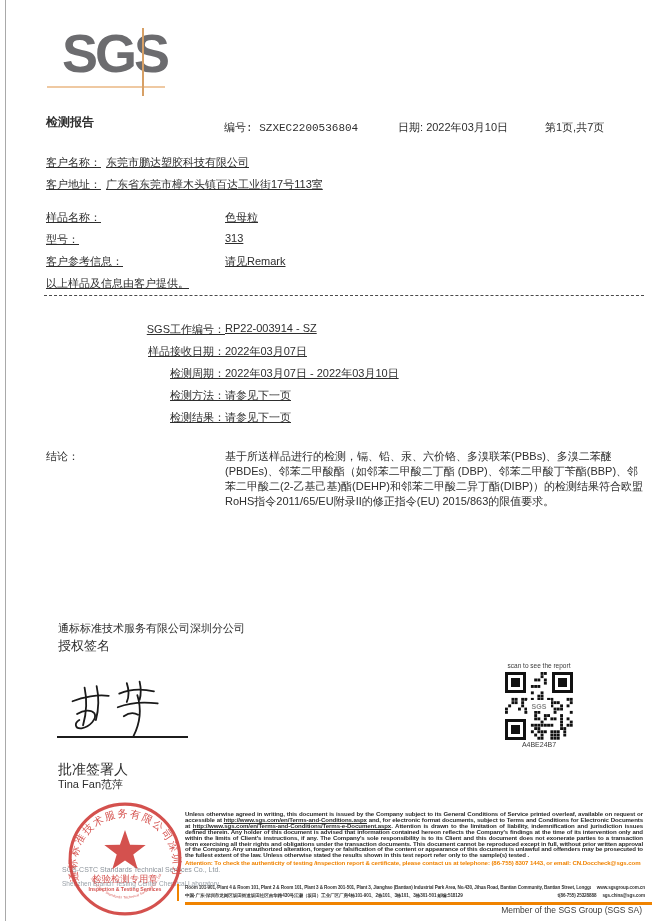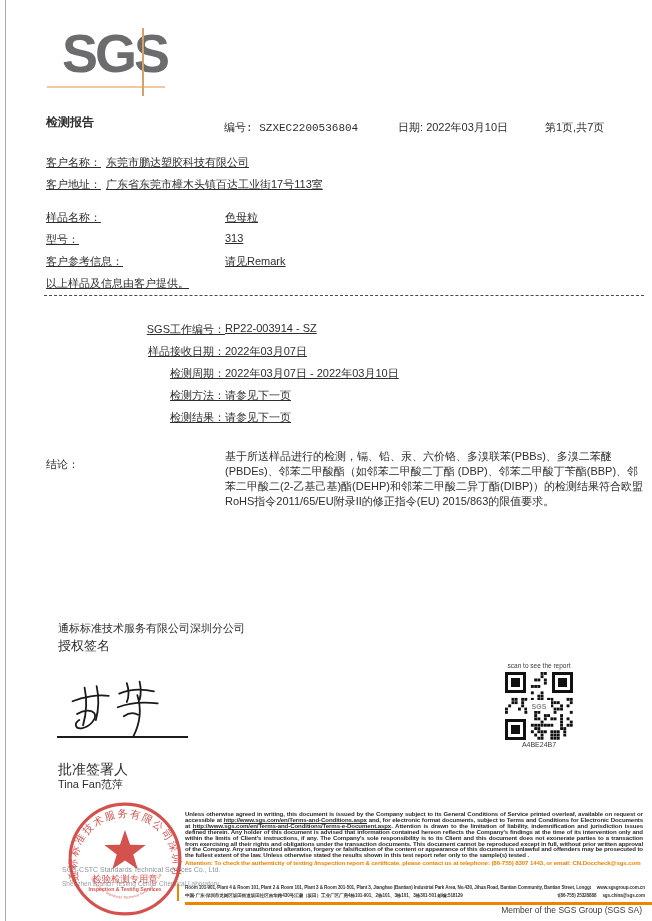--- a/index.html
+++ b/index.html
@@ -22,21 +22,21 @@
   .hdr-page{left:545px;}
   
   .rows{left:46px;font-size:11px;}
   .row{display:flex;height:22px;align-items:flex-start;text-decoration:underline;}
   .row .lb{flex:0 0 auto;}
   .g1 .lb{width:60px;}
   .g2 .lb{width:179px;}
   .note{left:46px;font-size:11px;}
   .dash-sep{left:44px;top:295px;width:600px;border-top:1px dashed #4a4a4a;}
   .concl-row{left:46px;top:449px;display:flex;font-size:11px;}
-  .concl-row .lb{width:179px;flex:0 0 auto;margin-top:8px;}
+  .concl-row .lb{width:179px;flex:0 0 auto;}
   .concl-row .tx{width:421px;line-height:15px;}
   
   .sig-company{left:58px;top:621px;font-size:11px;}
   .sig-auth{left:58px;top:637px;font-size:13px;}
   .sig-svg{left:68px;top:678px;}
   .sig-line{left:57px;top:736px;width:131px;height:2px;background:#1c1c1c;}
   .sig-name{left:58px;top:777px;font-size:11px;text-align:center;}
   .sig-role{left:58px;top:761px;font-size:14px;}
   
   .qr-caption{left:496px;top:662px;width:86px;text-align:center;font-size:6.5px;color:#3a3a3a;}

